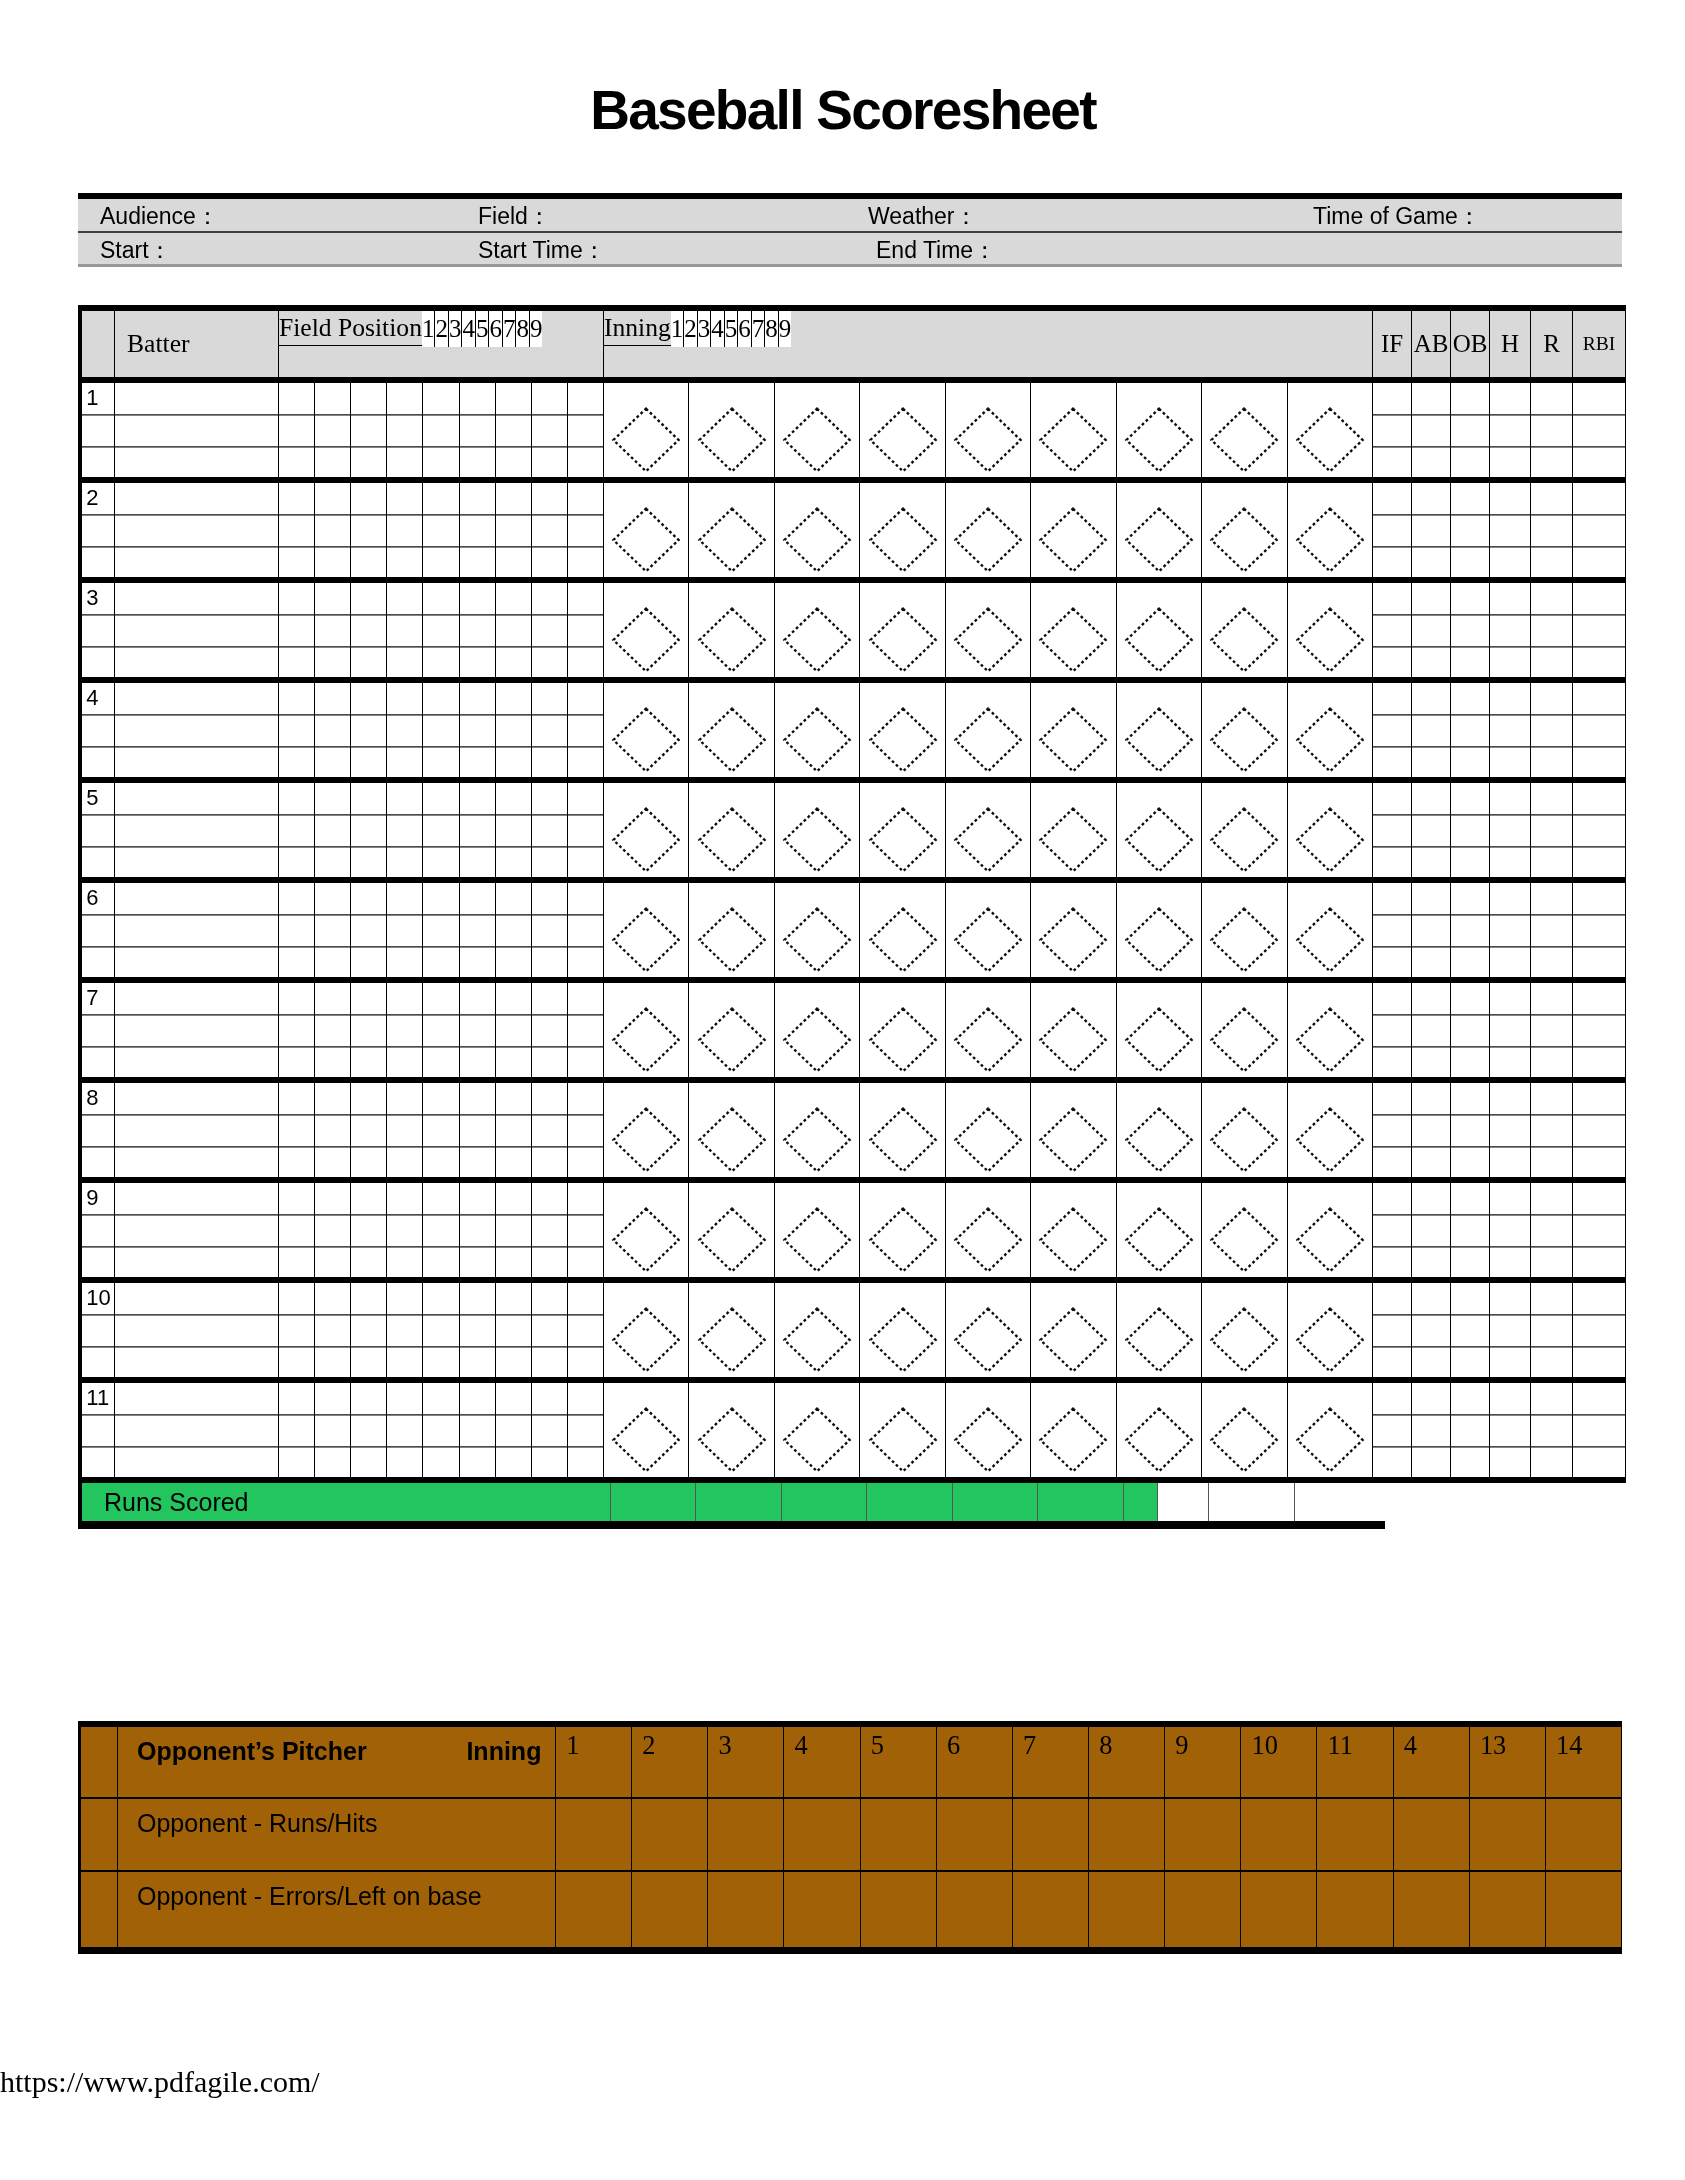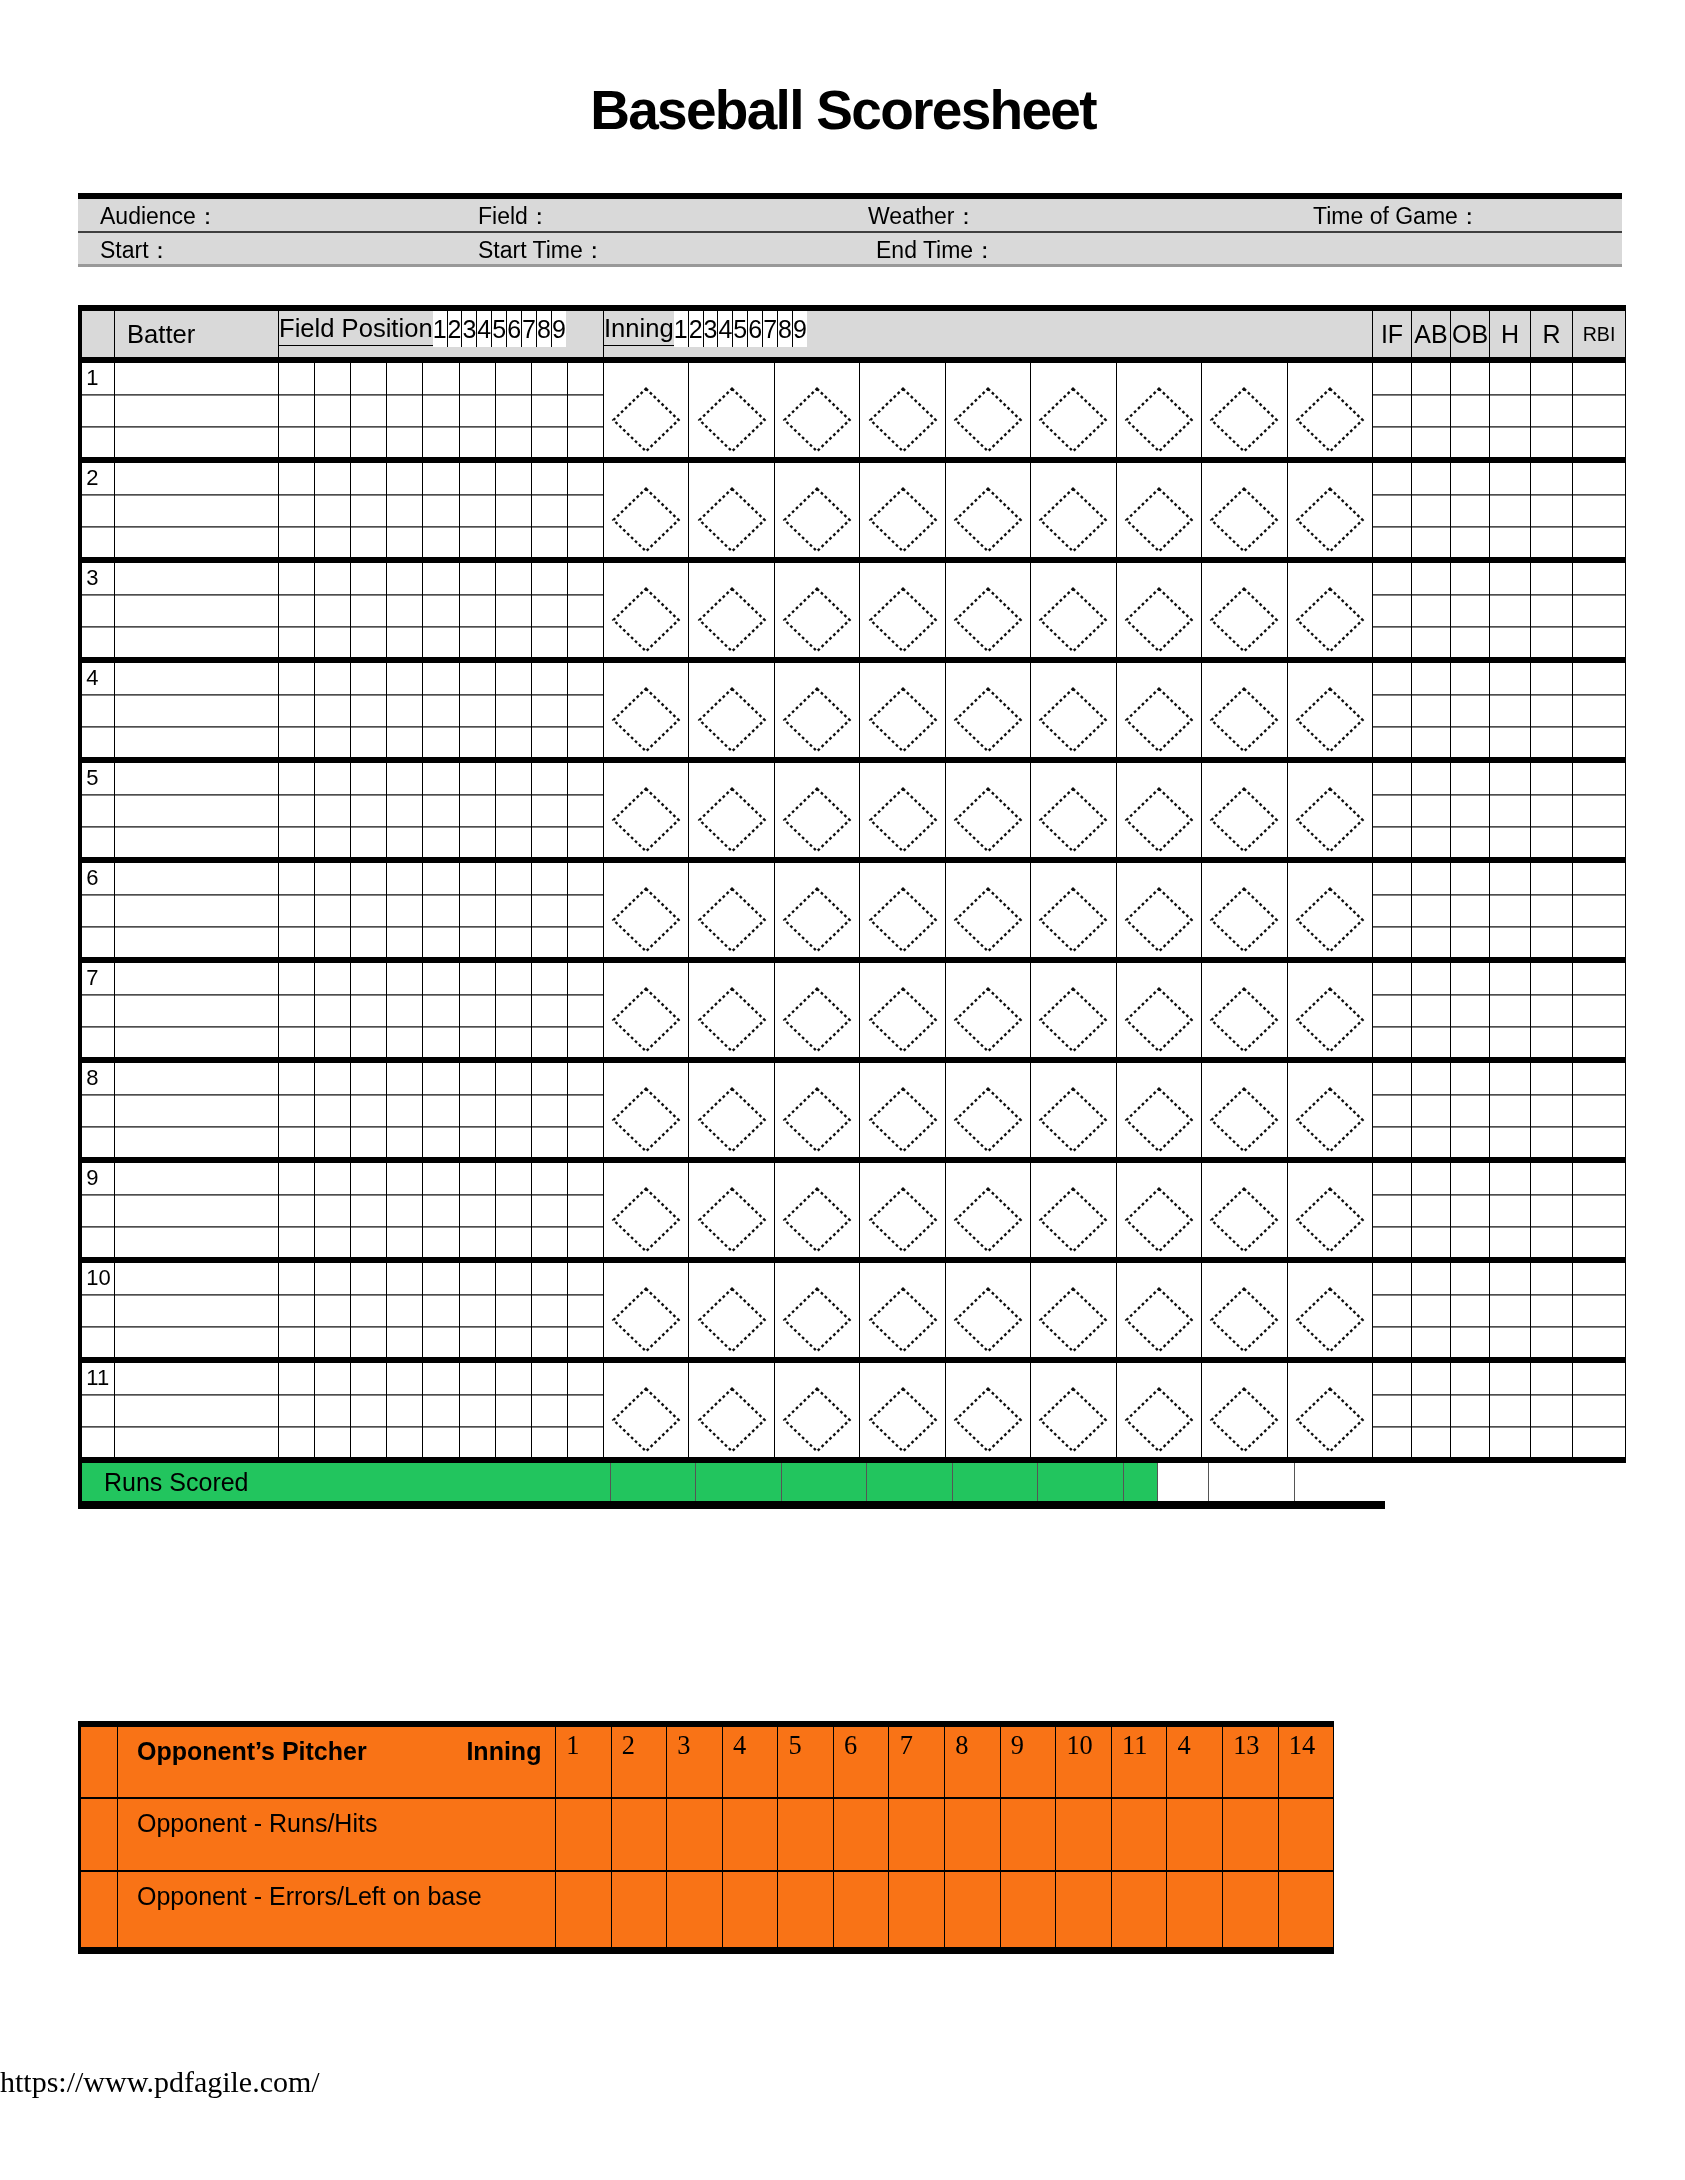--- a/index.html
+++ b/index.html
@@ -32,21 +32,21 @@
   .w-num { width:32px; }  .w-batter { width:164px; }
   .w-fps { width:325px; } .w-inns { width:769px; }
   .w-if,.w-ab,.w-ob { width:39px; } .w-h { width:41px; } .w-r { width:42px; } .w-rbi { width:53px; }
 
   .grp { display:flex; }
   .grp-col { display:flex; }
   .g { flex:1 1 0; border-left:1.7px solid #000; position:relative; }
   .g:first-child { border-left:none; }
 
   
-  .hdr { height:52px; border-bottom:6px solid #000; background:#d9d9d9; }
+  .hdr { height:72px; border-bottom:6px solid #000; background:#d9d9d9;font-family:Liberation Serif, serif; }
   .batter-h { display:flex; align-items:center; padding-left:12px; font-size:25.6px; }
   .hlabel { height:35px; border-bottom:1.7px solid #000; display:flex; align-items:center; justify-content:center; font-size:25.6px; }
   .hdigits { height:36px; display:flex; background:#fff; }
   .hdigits .g { display:flex; align-items:center; justify-content:center; font-size:25px; }
   .stat-h { display:flex; align-items:center; justify-content:center; font-size:25px; }
   .stat-h.rbi { font-size:19.6px; }
 
   
   .blk { height:100px; border-bottom:6px solid #000; background:#fff; }
   .lines {
@@ -60,23 +60,23 @@
 
   
   .runs { display:flex; height:38px; background:#22c55e; width:1076px; border-right:1.7px solid #555;gap:7px; }
   .runs-label { width:521px; padding-left:22px; font-size:25px; line-height:38px; flex:0 0 auto; }
   .runs-grp { flex:0 0 auto; }
   .runs-grp .g { border-left:1.7px solid #555; }
   .runs-grp .g:first-child { border-left:1.7px solid #555; }
   .roster-bottom { width:1303px; height:7.7px; background:#000; }
 
   
-  .opp { position:absolute; left:78px; top:1721px; width:1256px;
+  .opp { position:absolute; left:78px; top:1721px; width:1544px;
          border-top:6px solid #000; border-left:3.4px solid #000;
-         border-bottom:7.7px solid #000; border-right:1.7px solid #000; background:#f97316; }
+         border-bottom:7.7px solid #000; border-right:1.7px solid #000; background:#a16207; }
   .opp-row { display:flex; border-bottom:2.6px solid #000; }
   .opp-r1 { height:72px; } .opp-r2 { height:73px; } .opp-r3 { height:75px; border-bottom:none; }
   .opp-narrow { width:37px; border-right:1.7px solid #000; flex:0 0 auto; }
   .opp-label { width:438px; border-right:1.7px solid #000; flex:0 0 auto; }
   .opp-label-r1 { display:flex; justify-content:space-between; align-items:flex-start;
                   padding:10.2px 13.6px 0 19px; font-weight:700; font-size:25px; }
   .opp-rlabel { padding:10.2px 0 0 19px; font-size:25px; }
   .opp-cell { flex:1 1 0; border-right:1.7px solid #000; }
   .opp-row .opp-cell:last-child { border-right:none; }
   .opp-num { font-family:"Liberation Serif", serif; font-size:26.4px; padding:3.4px 0 0 10.2px; }

